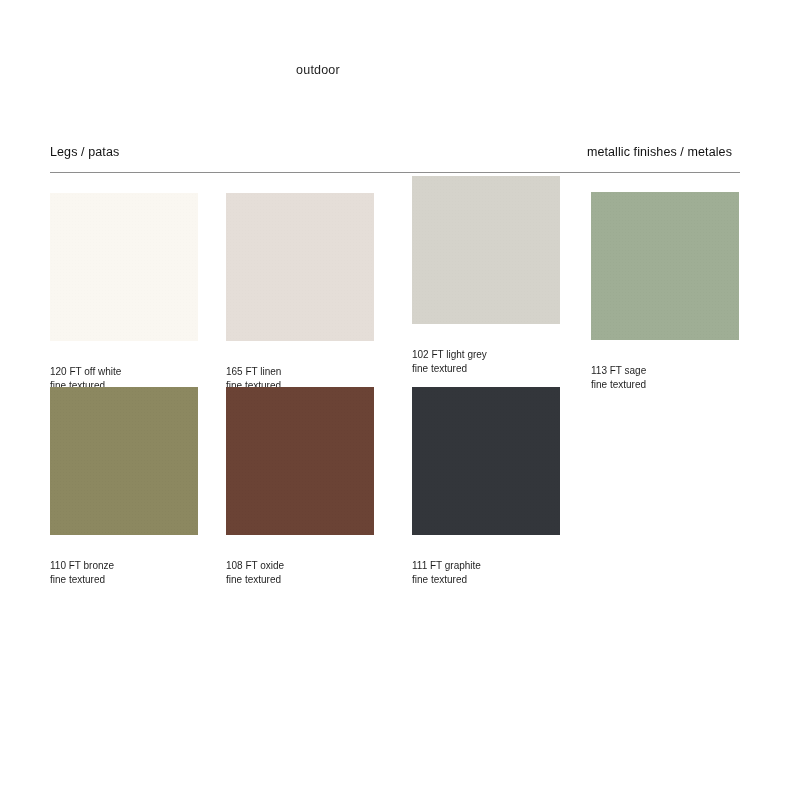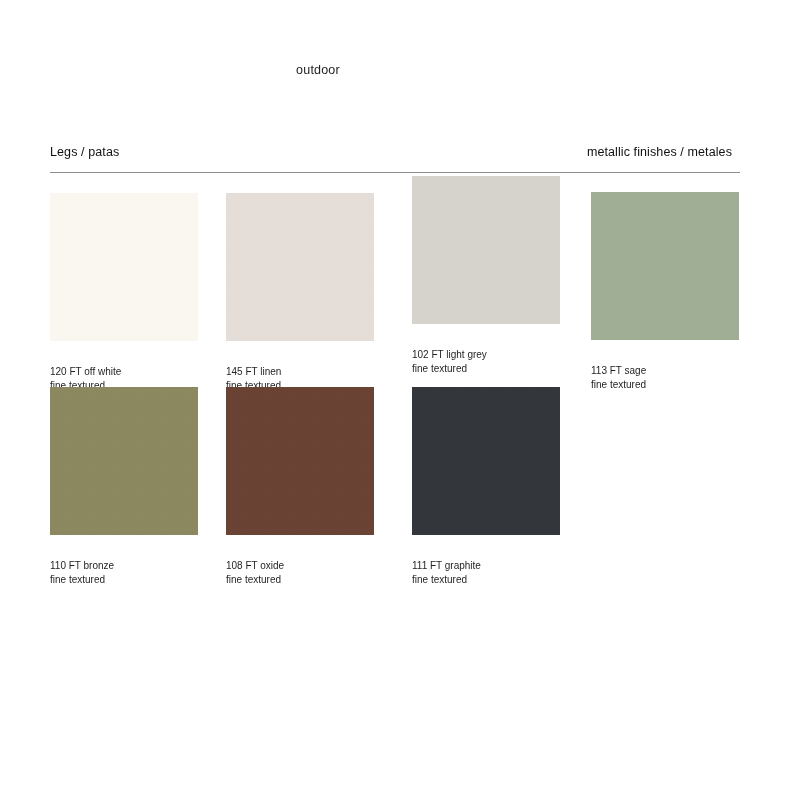--- a/index.html
+++ b/index.html
@@ -120,21 +120,21 @@
     <div class="chip light" style="background: rgb(250, 247, 241);"></div>
     <div class="caption">
       <span>120 FT off white</span>
       <span class="sub">fine textured</span>
     </div>
   </div>
 
   <div class="swatch" style="left:226px; top:193px;">
     <div class="chip light" style="background: rgb(229, 222, 216);"></div>
     <div class="caption">
-      <span>145 FT linen</span>
+      <span>165 FT linen</span>
       <span class="sub">fine textured</span>
     </div>
   </div>
 
   <div class="swatch" style="left:412px; top:176px;">
     <div class="chip light" style="background: rgb(213, 211, 203);"></div>
     <div class="caption">
       <span>102 FT light grey</span>
       <span class="sub">fine textured</span>
     </div>

